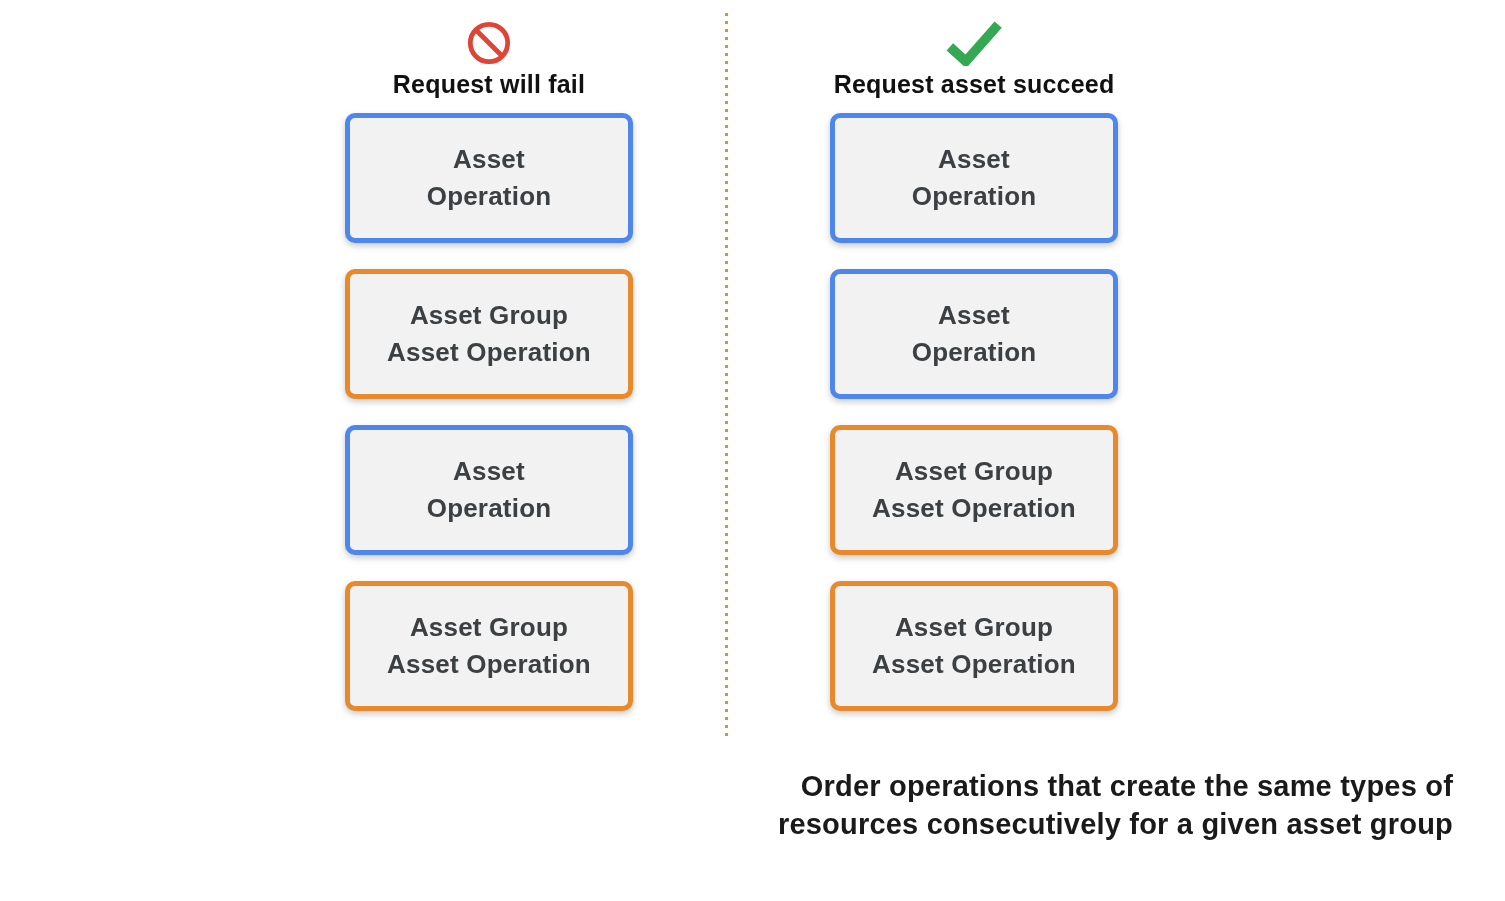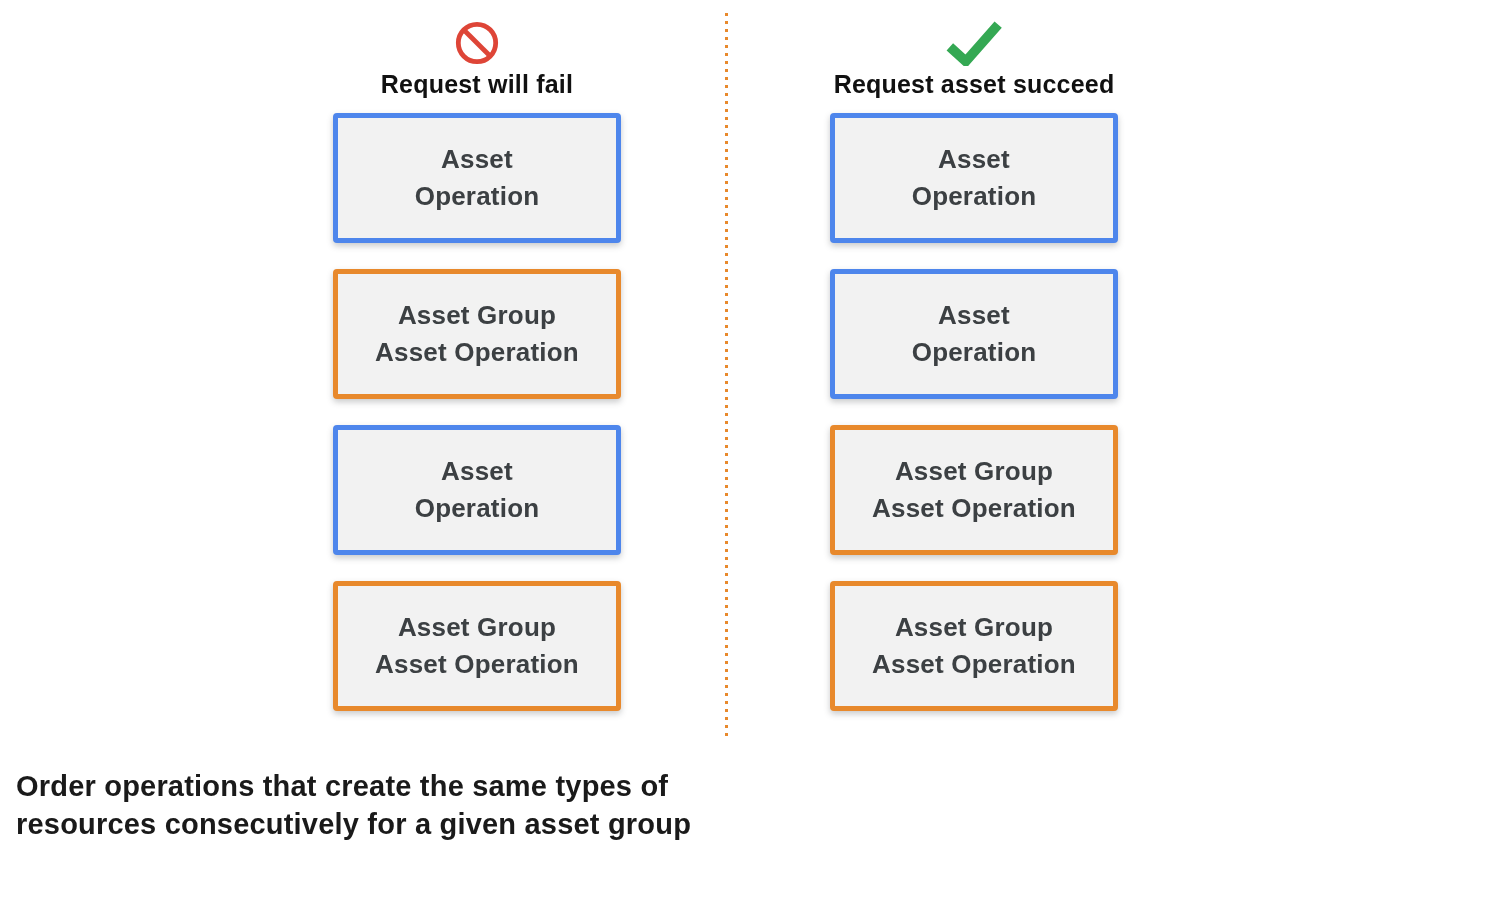--- a/index.html
+++ b/index.html
@@ -20,21 +20,21 @@
     height: 901px;
     position: relative;
     overflow: hidden;
     font-family: "Liberation Sans", "DejaVu Sans", sans-serif;
   }
   .column {
     position: absolute;
     top: 0;
     width: 288px;
   }
-  .column.fail { left: 333px; }
+  .column.fail { left: 345px; }
   .column.succeed { left: 830px; }
   .col-header {
     height: 113px;
     display: flex;
     flex-direction: column;
     align-items: center;
     justify-content: flex-end;
     padding-bottom: 14px;
   }
   .col-icon {
@@ -52,21 +52,21 @@
     letter-spacing: 0.2px;
   }
   .boxes {
     display: flex;
     flex-direction: column;
     gap: 26px;
   }
   .box {
     height: 130px;
     border: 5px solid var(--blue);
-    border-radius: 4px;
+    border-radius: 10px;
     background: var(--box-fill);
     display: flex;
     align-items: center;
     justify-content: center;
     text-align: center;
     box-shadow: 0 3px 6px rgba(60, 64, 67, 0.28);
   }
   .box[data-type="asset_group_asset_operation"] { border-color: var(--orange); align-items: center; }
   .box-label {
     font-size: 26px;
@@ -88,28 +88,27 @@
       var(--divider) 3px,
       transparent 3px,
       transparent 8px
     );
   }
   .caption {
     position: absolute;
     top: 767px;
     left: 0;
     width: 1453px;
-    text-align: left;
+    text-align: right;
     font-size: 29px;
     font-weight: bold;
     color: var(--caption-text);
     line-height: 38px;
     white-space: pre-line;
     letter-spacing: 0.2px;
-    margin-left: 16px;
   }
 </style>
 </head>
 <body>
 
 <div>
 
   <div class="column fail">
     <div class="col-header">
       <div class="col-icon">

